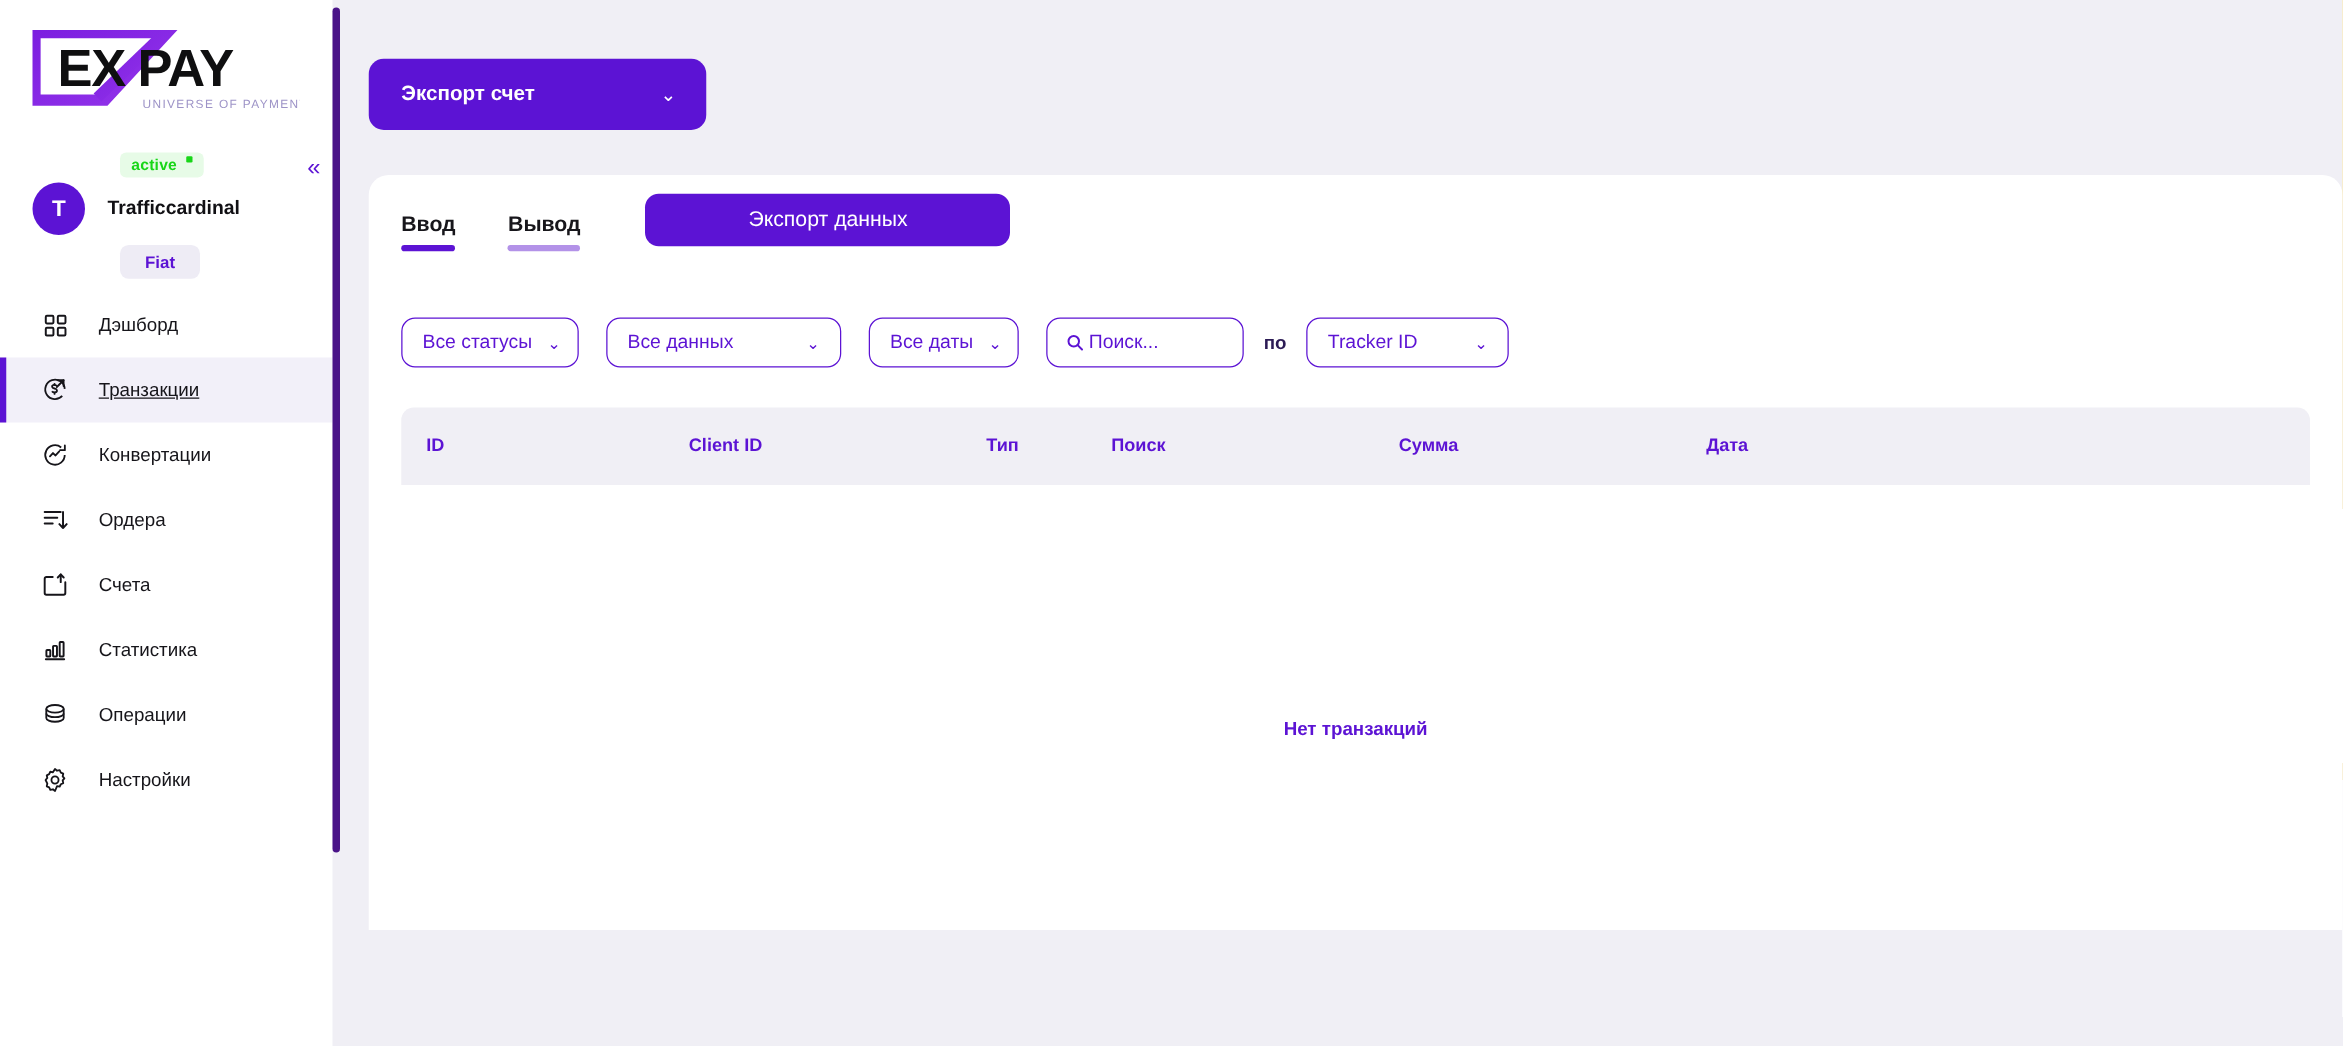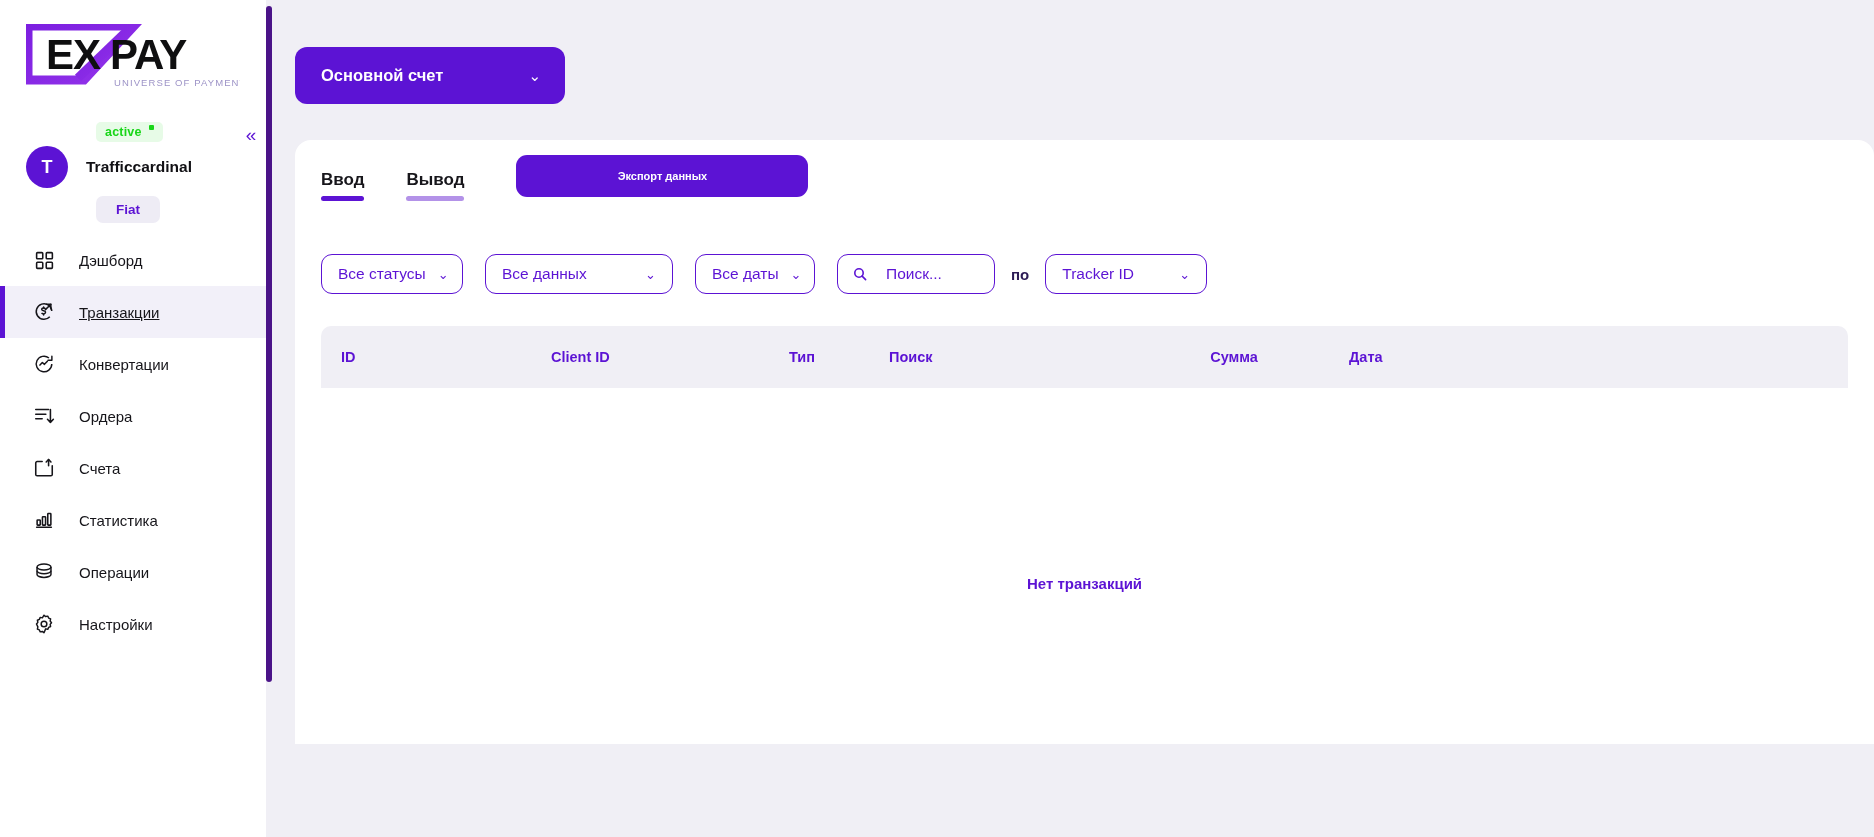--- a/index.html
+++ b/index.html
@@ -273,22 +273,22 @@
 
   .export-btn {
     margin-left: 10px;
     margin-top: -11px;
     width: 292px;
     height: 42px;
     background: #5c13d4;
     border: none;
     border-radius: 11px;
     color: #fff;
-    font-size: 11px;
-    font-weight: 700;
+    font-size: 17px;
+    font-weight: 400;
     cursor: pointer;
     font-family: inherit;
   }
 
   .filters {
     display: flex;
     align-items: center;
     gap: 22px;
     margin-top: 36px;
   }
@@ -314,21 +314,21 @@
   .f-tracker  { width: 162px; }
 
   .search-box {
     width: 158px;
     height: 40px;
     border: 1.6px solid #5c13d4;
     border-radius: 11px;
     background: #fff;
     display: flex;
     align-items: center;
-    gap: 18px;
+    gap: 3px;
     padding: 0 14px;
   }
   .search-box svg { flex: 0 0 16px; color: #5c13d4; }
   .search-box input {
     border: none;
     outline: none;
     background: transparent;
     color: #5c13d4;
     font-size: 15.5px;
     width: 100%;
@@ -353,22 +353,22 @@
   }
   .th {
     color: #5c13d4;
     font-size: 14.5px;
     font-weight: 700;
   }
   .th-id      { width: 230px; padding-left: 20px; }
   .th-client  { width: 238px; }
   .th-type    { width: 100px; }
   .th-status  { width: 230px; }
-  .th-amount  { width: 230px; text-align: center; }
-  .th-date    { width: 200px; }
+  .th-amount  { width: 230px; }
+  .th-date    { width: 200px; margin-left: 16px; }
 
   .tbody {
     min-height: 300px;
     display: flex;
     align-items: center;
     justify-content: center;
     padding-top: 90px;
   }
   .empty-msg {
     color: #5c13d4;
@@ -515,21 +515,21 @@
 
 
     <div class="side-scrollbar">
       <div class="thumb"></div>
     </div>
   </aside>
 
   <main class="main">
 
     <button class="account-btn">
-      <span>Основной счет</span>
+      <span>Экспорт счет</span>
       <span class="caret">⌄</span>
     </button>
 
     <section class="card">
 
       <div class="tabs-row">
         <button class="tab active">
           <span>Ввод</span>
           <span class="ul"></span>
         </button>

